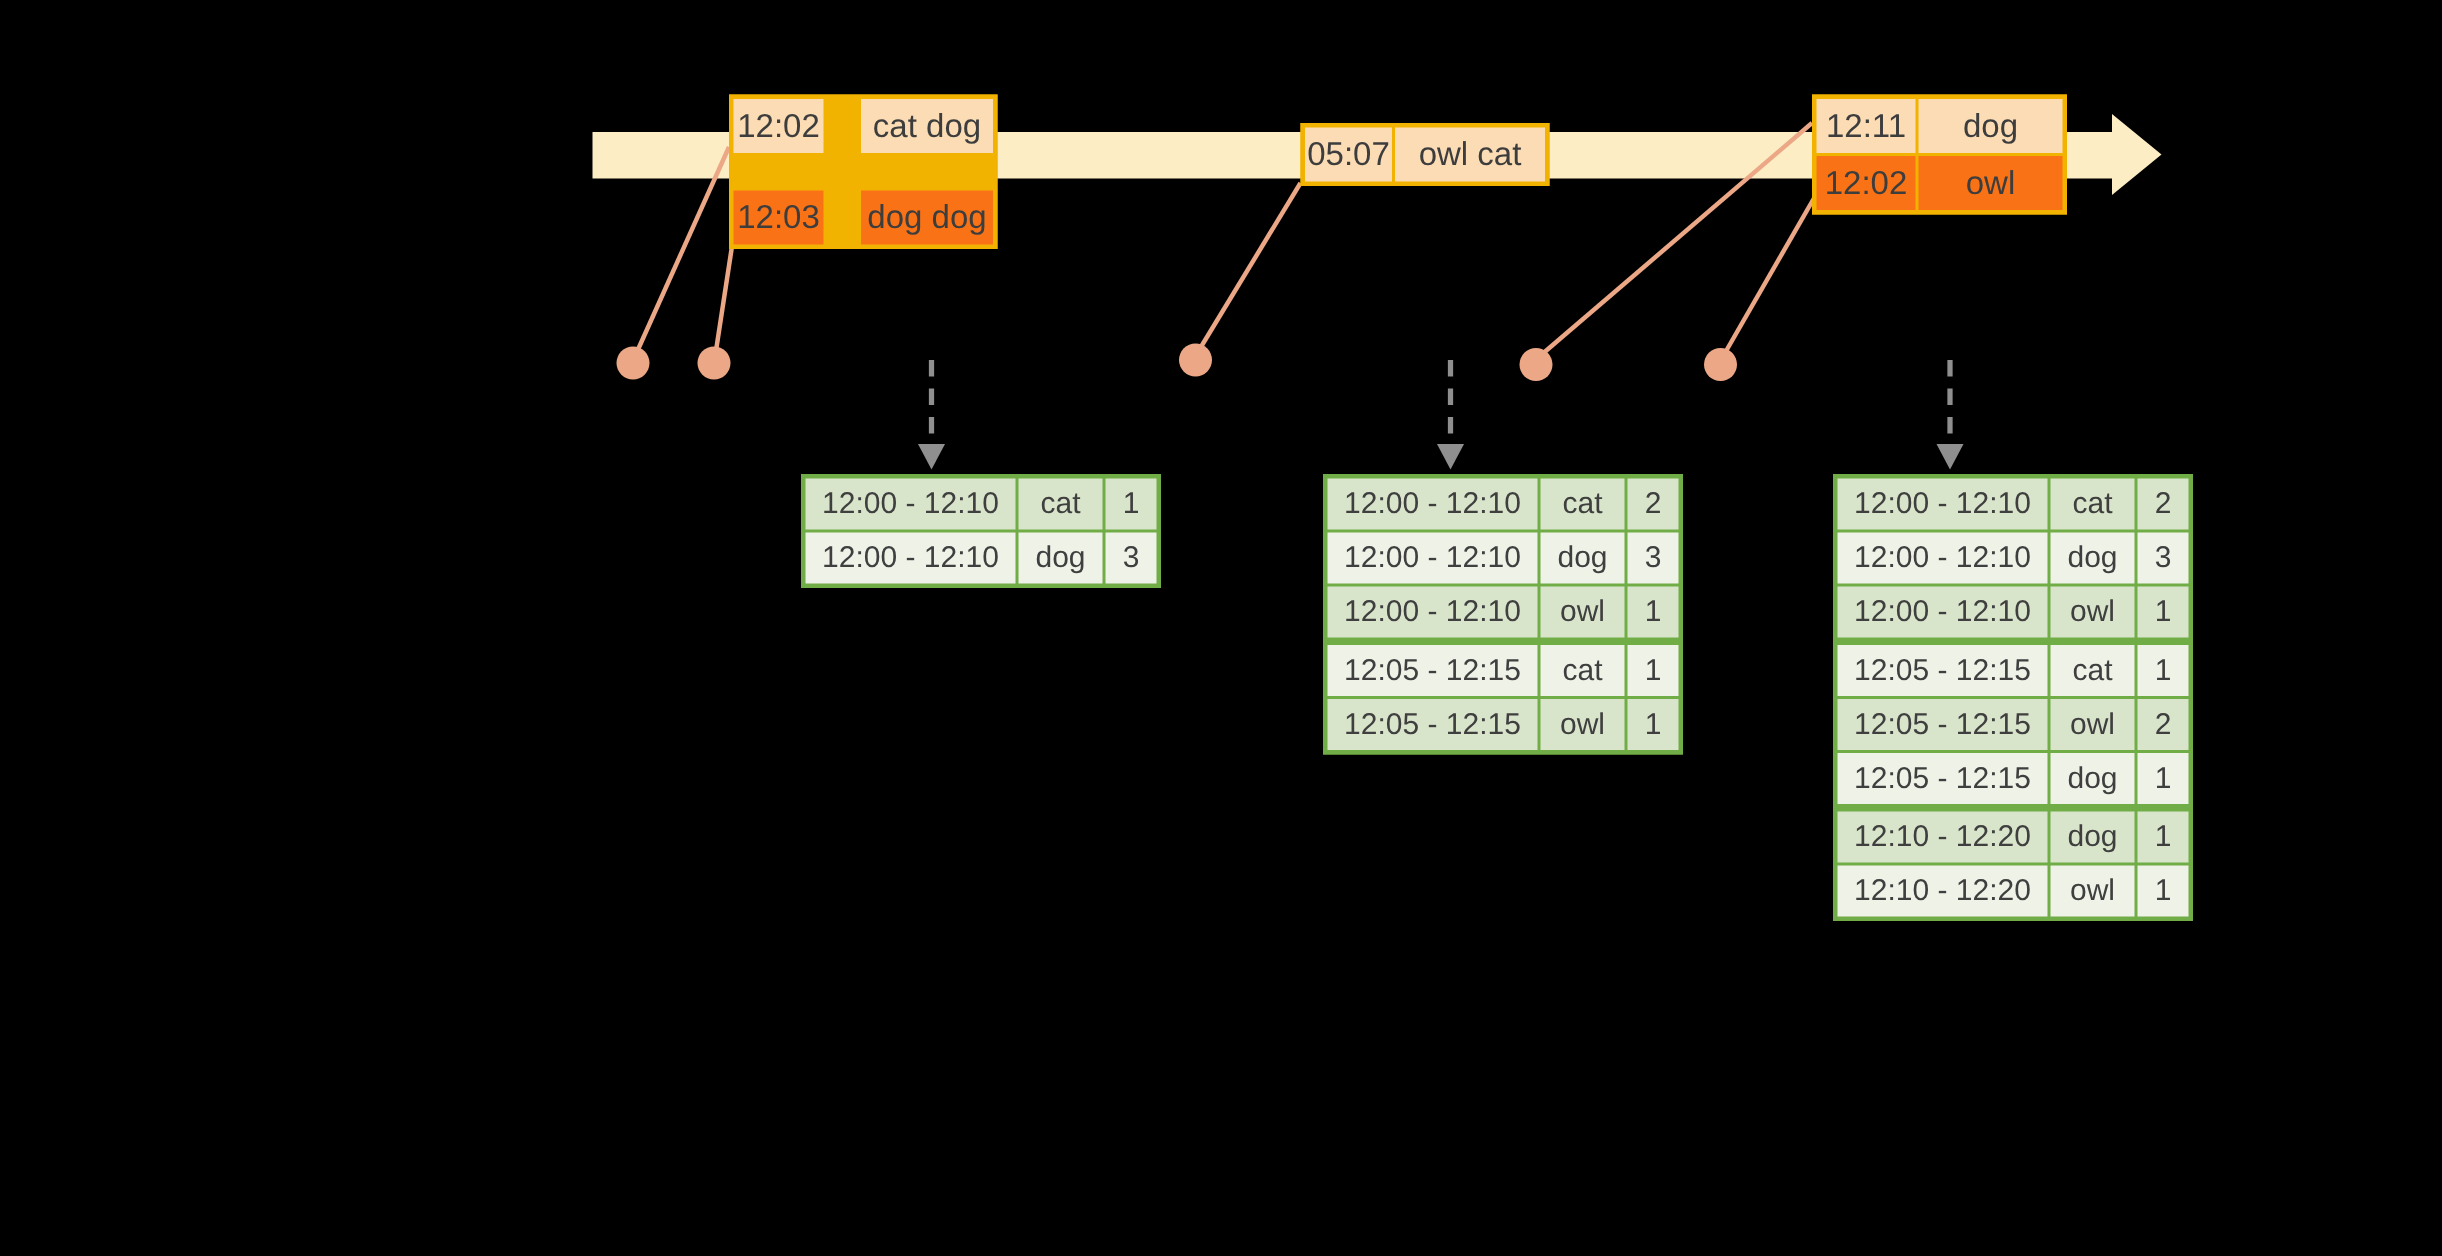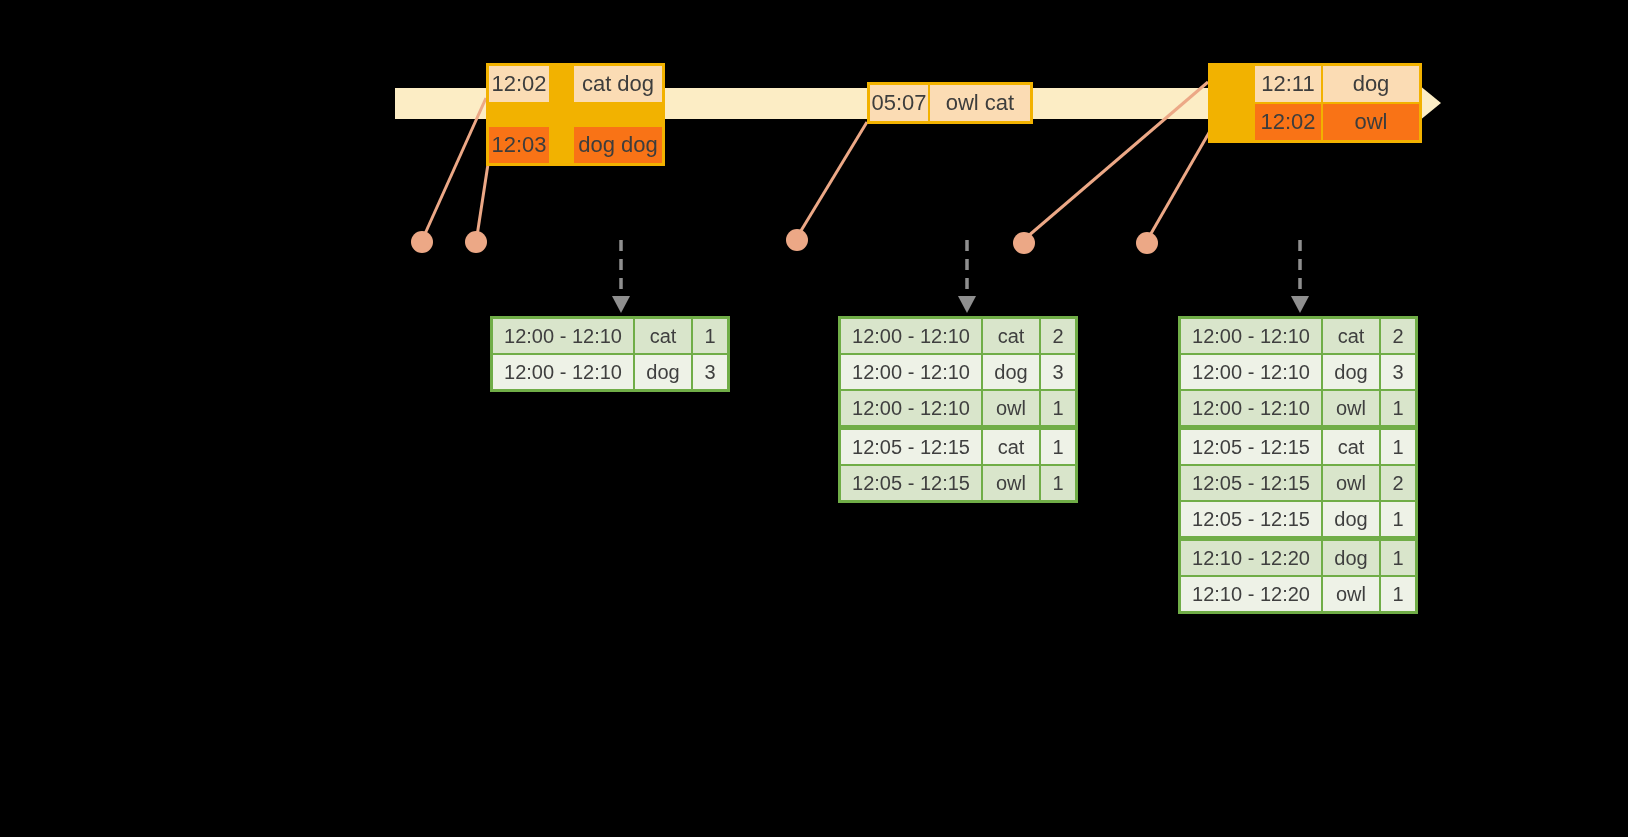--- a/index.html
+++ b/index.html
@@ -32,20 +32,21 @@
 
   
   .gtable{
     position:absolute;
     display:grid;
     grid-template-columns:140px 56px 34px;
     gap:2px;
     background:#70ad47;
     border:3px solid #70ad47;
     z-index:3;
+    margin-left:44px;
   }
   .gcell{
     display:flex;align-items:center;justify-content:center;
     height:34px;
     font-size:20px;color:#3f3f3f;
     white-space:nowrap;
   }
   .rowDark{background:#d9e5cb;}
   .rowLight{background:#eef2e7;}
   .gsep{grid-column:1 / -1;height:1px;background:#70ad47;}
@@ -91,21 +92,21 @@
     <div class="ecell fillA">cat dog</div>
     <div class="ecell fillB">12:03</div>
     <div class="ecell fillB">dog dog</div>
   </div>
 
   <div class="etable" style="left:867px;top:82px;grid-template-columns:58px 100px;">
     <div class="ecell fillA">05:07</div>
     <div class="ecell fillA">owl cat</div>
   </div>
 
-  <div class="etable" style="left:1208px;top:63px;grid-template-columns:66px 96px;padding-left:44px;">
+  <div class="etable" style="left:1208px;top:63px;grid-template-columns:66px 96px;">
     <div class="ecell fillA">12:11</div>
     <div class="ecell fillA">dog</div>
     <div class="ecell fillB">12:02</div>
     <div class="ecell fillB">owl</div>
   </div>
 
   <div class="gtable" style="left:490px;top:316px;">
     <div class="gcell rowDark">12:00 - 12:10</div>
     <div class="gcell rowDark">cat</div>
     <div class="gcell rowDark">1</div>

